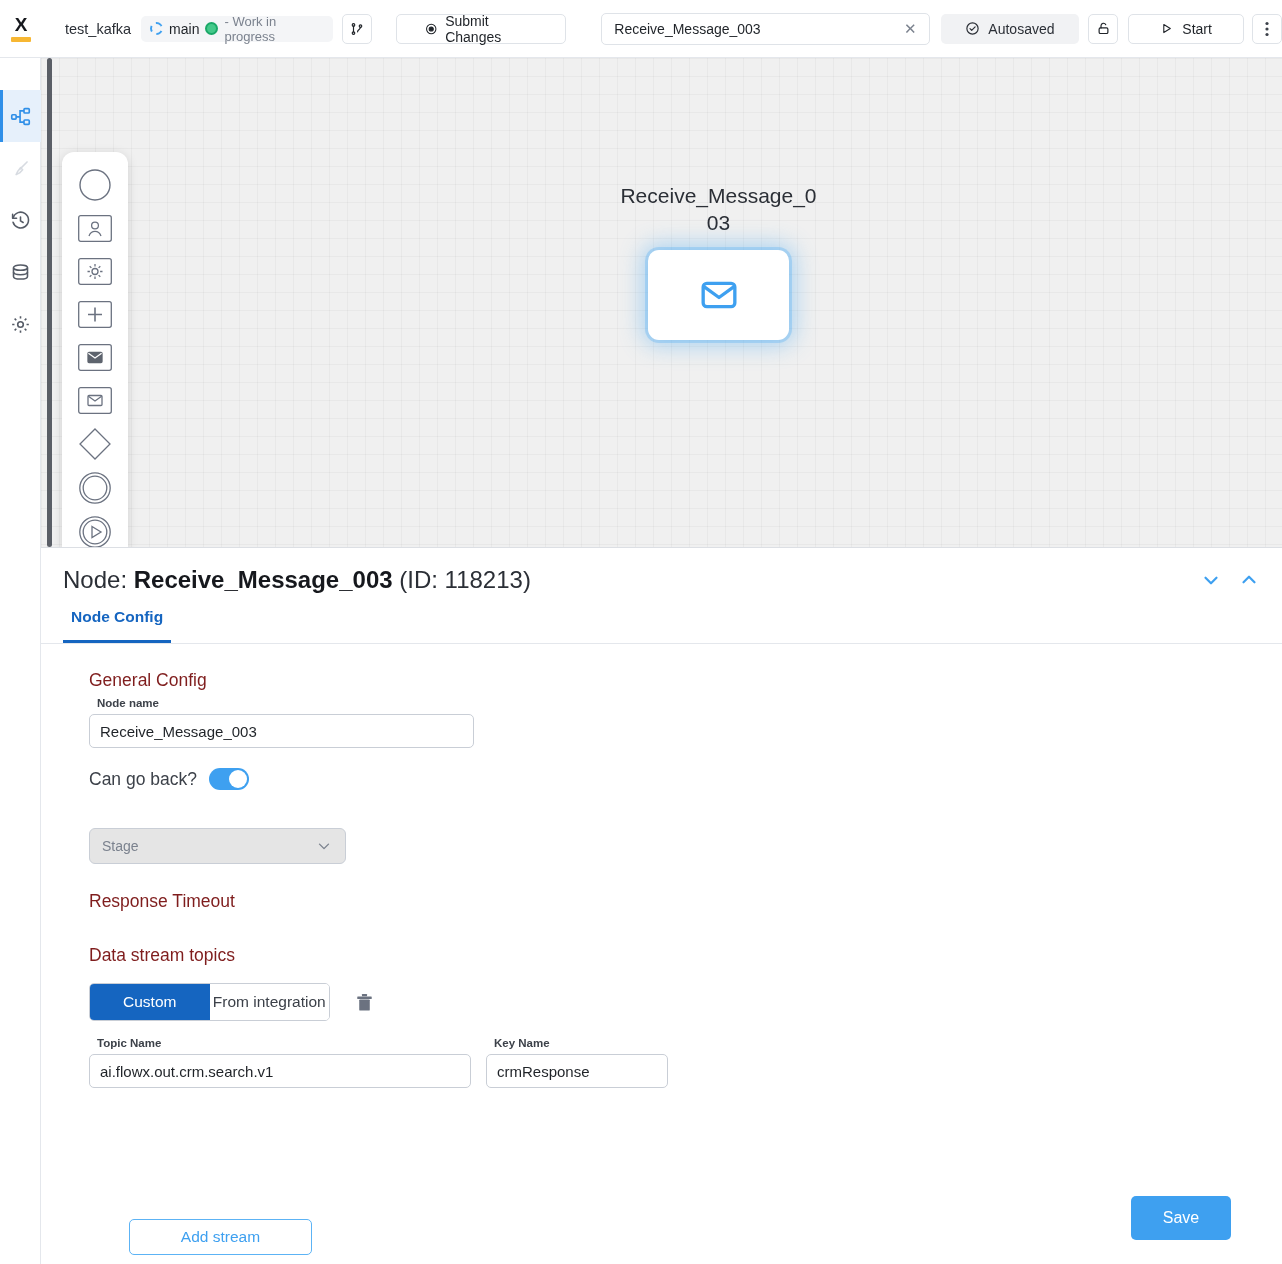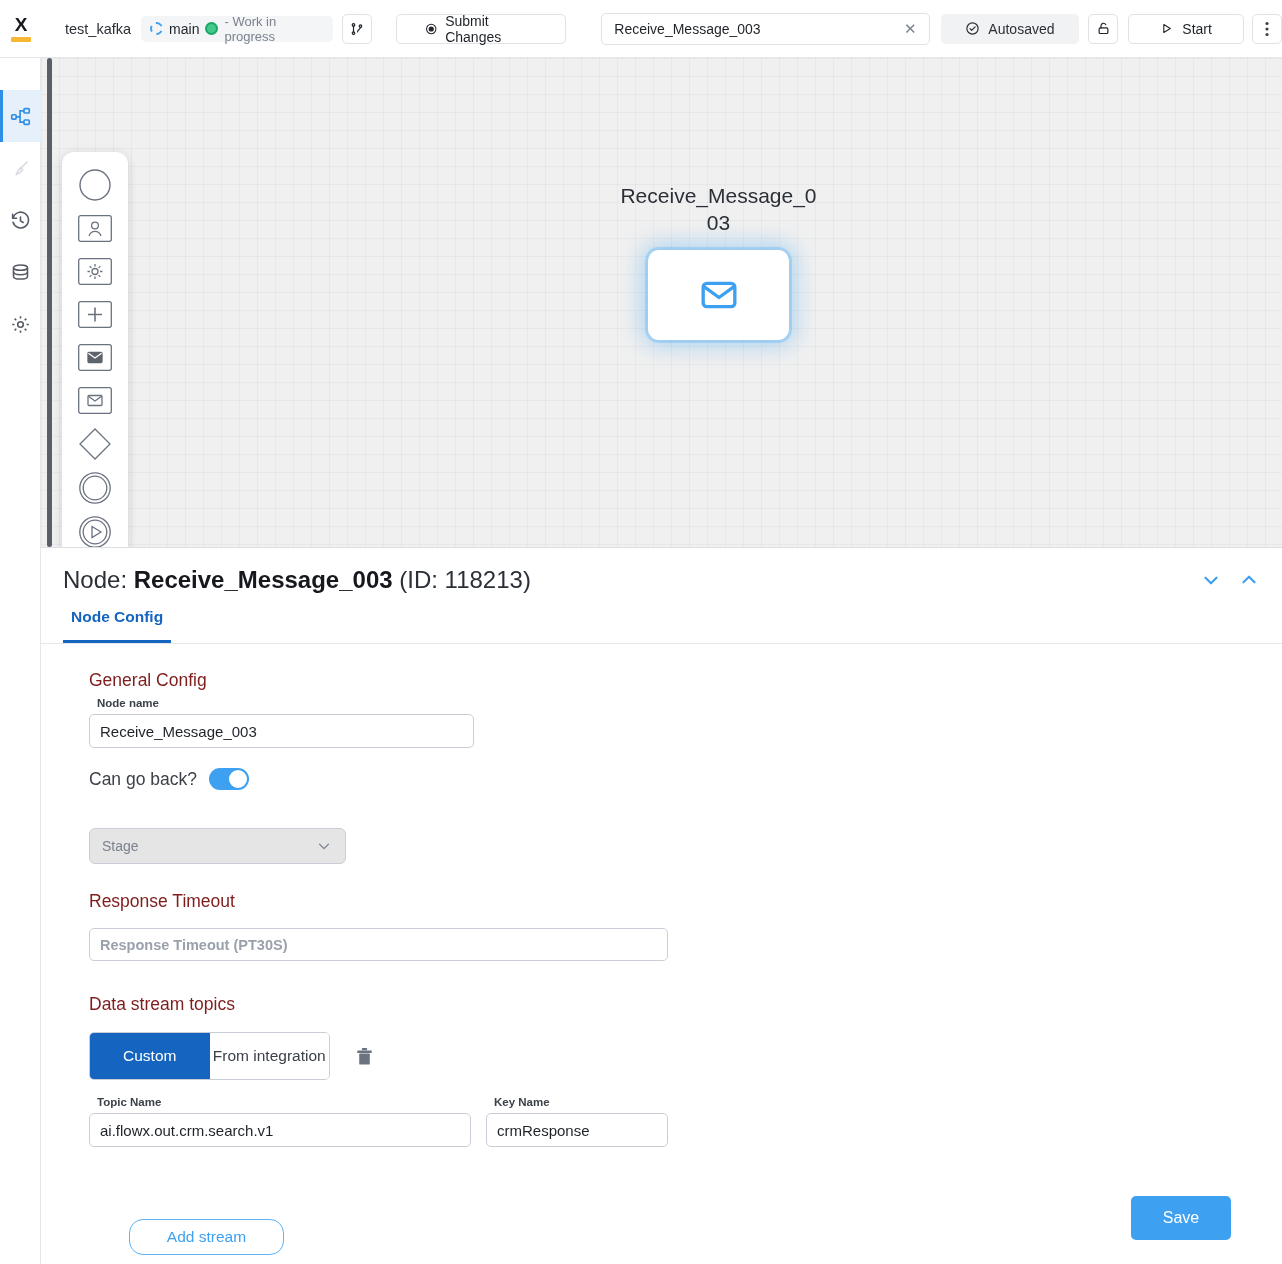--- a/index.html
+++ b/index.html
@@ -169,37 +169,37 @@
 
   .select {
     margin-top: 38px; width: 257px; height: 36px;
     border: 1px solid #c9ced6; border-radius: 6px; background: #e5e5e5;
     display: flex; align-items: center; padding: 0 12px; cursor: pointer;
   }
   .select span { flex: 1; font-size: 14px; color: #7b828e; }
 
   .seg {
     display: flex; border: 1px solid #c9ced6; border-radius: 5px; overflow: hidden;
-    width: 241px; height: 48px;
+    width: 241px; height: 38px;
   }
   .seg div {
     flex: 1; display: flex; align-items: center; justify-content: center;
     font-size: 15.5px; cursor: pointer;
   }
   .seg .on { background: #1565c0; color: #fff; }
   .seg .off { background: #fff; color: #3c4149; }
 
   .save-btn {
     position: absolute; right: 51px; top: 648px; width: 100px; height: 44px;
     background: #3ea0f0; color: #fff; border: none; border-radius: 5px;
     font-size: 16px; cursor: pointer; font-family: "Liberation Sans", sans-serif;
   }
   .add-stream {
-    position: absolute; left: 88px; top: 671px; width: 155px; height: 36px;
-    background: #fff; border: 1px solid #5cb3f5; border-radius: 14px;
+    position: absolute; left: 88px; top: 671px; width: 183px; height: 36px;
+    background: #fff; border: 1px solid #5cb3f5; border-radius: 5px;
     color: #3ea0f0; font-size: 15.5px; cursor: pointer;
     display: flex; align-items: center; justify-content: center;
     font-family: "Liberation Sans", sans-serif;
   }
 </style>
 </head>
 <body>
 
 <div id="app">
 
@@ -433,23 +433,20 @@
       </div>
 
       <div class="select">
         <span>Stage</span>
         <svg width="18" height="18" viewBox="0 0 24 24" fill="none" stroke="#7b828e" stroke-width="1.8" stroke-linecap="round" stroke-linejoin="round">
           <path d="M6 9.5l6 6 6-6"></path>
         </svg>
       </div>
 
       <div class="section-h" style="margin-top:27px;">Response Timeout</div>
-      <div class="text-input ph" style="width:579px;margin-top:16px;height:33px;">
-        <span>Response Timeout (PT30S)</span>
-      </div>
 
       <div class="section-h" style="margin-top:33px;">Data stream topics</div>
 
       <div style="display:flex;align-items:center;gap:26px;margin-top:17px;">
         <div class="seg">
           <div class="on">Custom</div>
           <div class="off">From integration</div>
         </div>
         <div style="cursor:pointer;display:flex;">
           <svg width="17" height="19" viewBox="0 0 20 22" fill="#6b7280">

